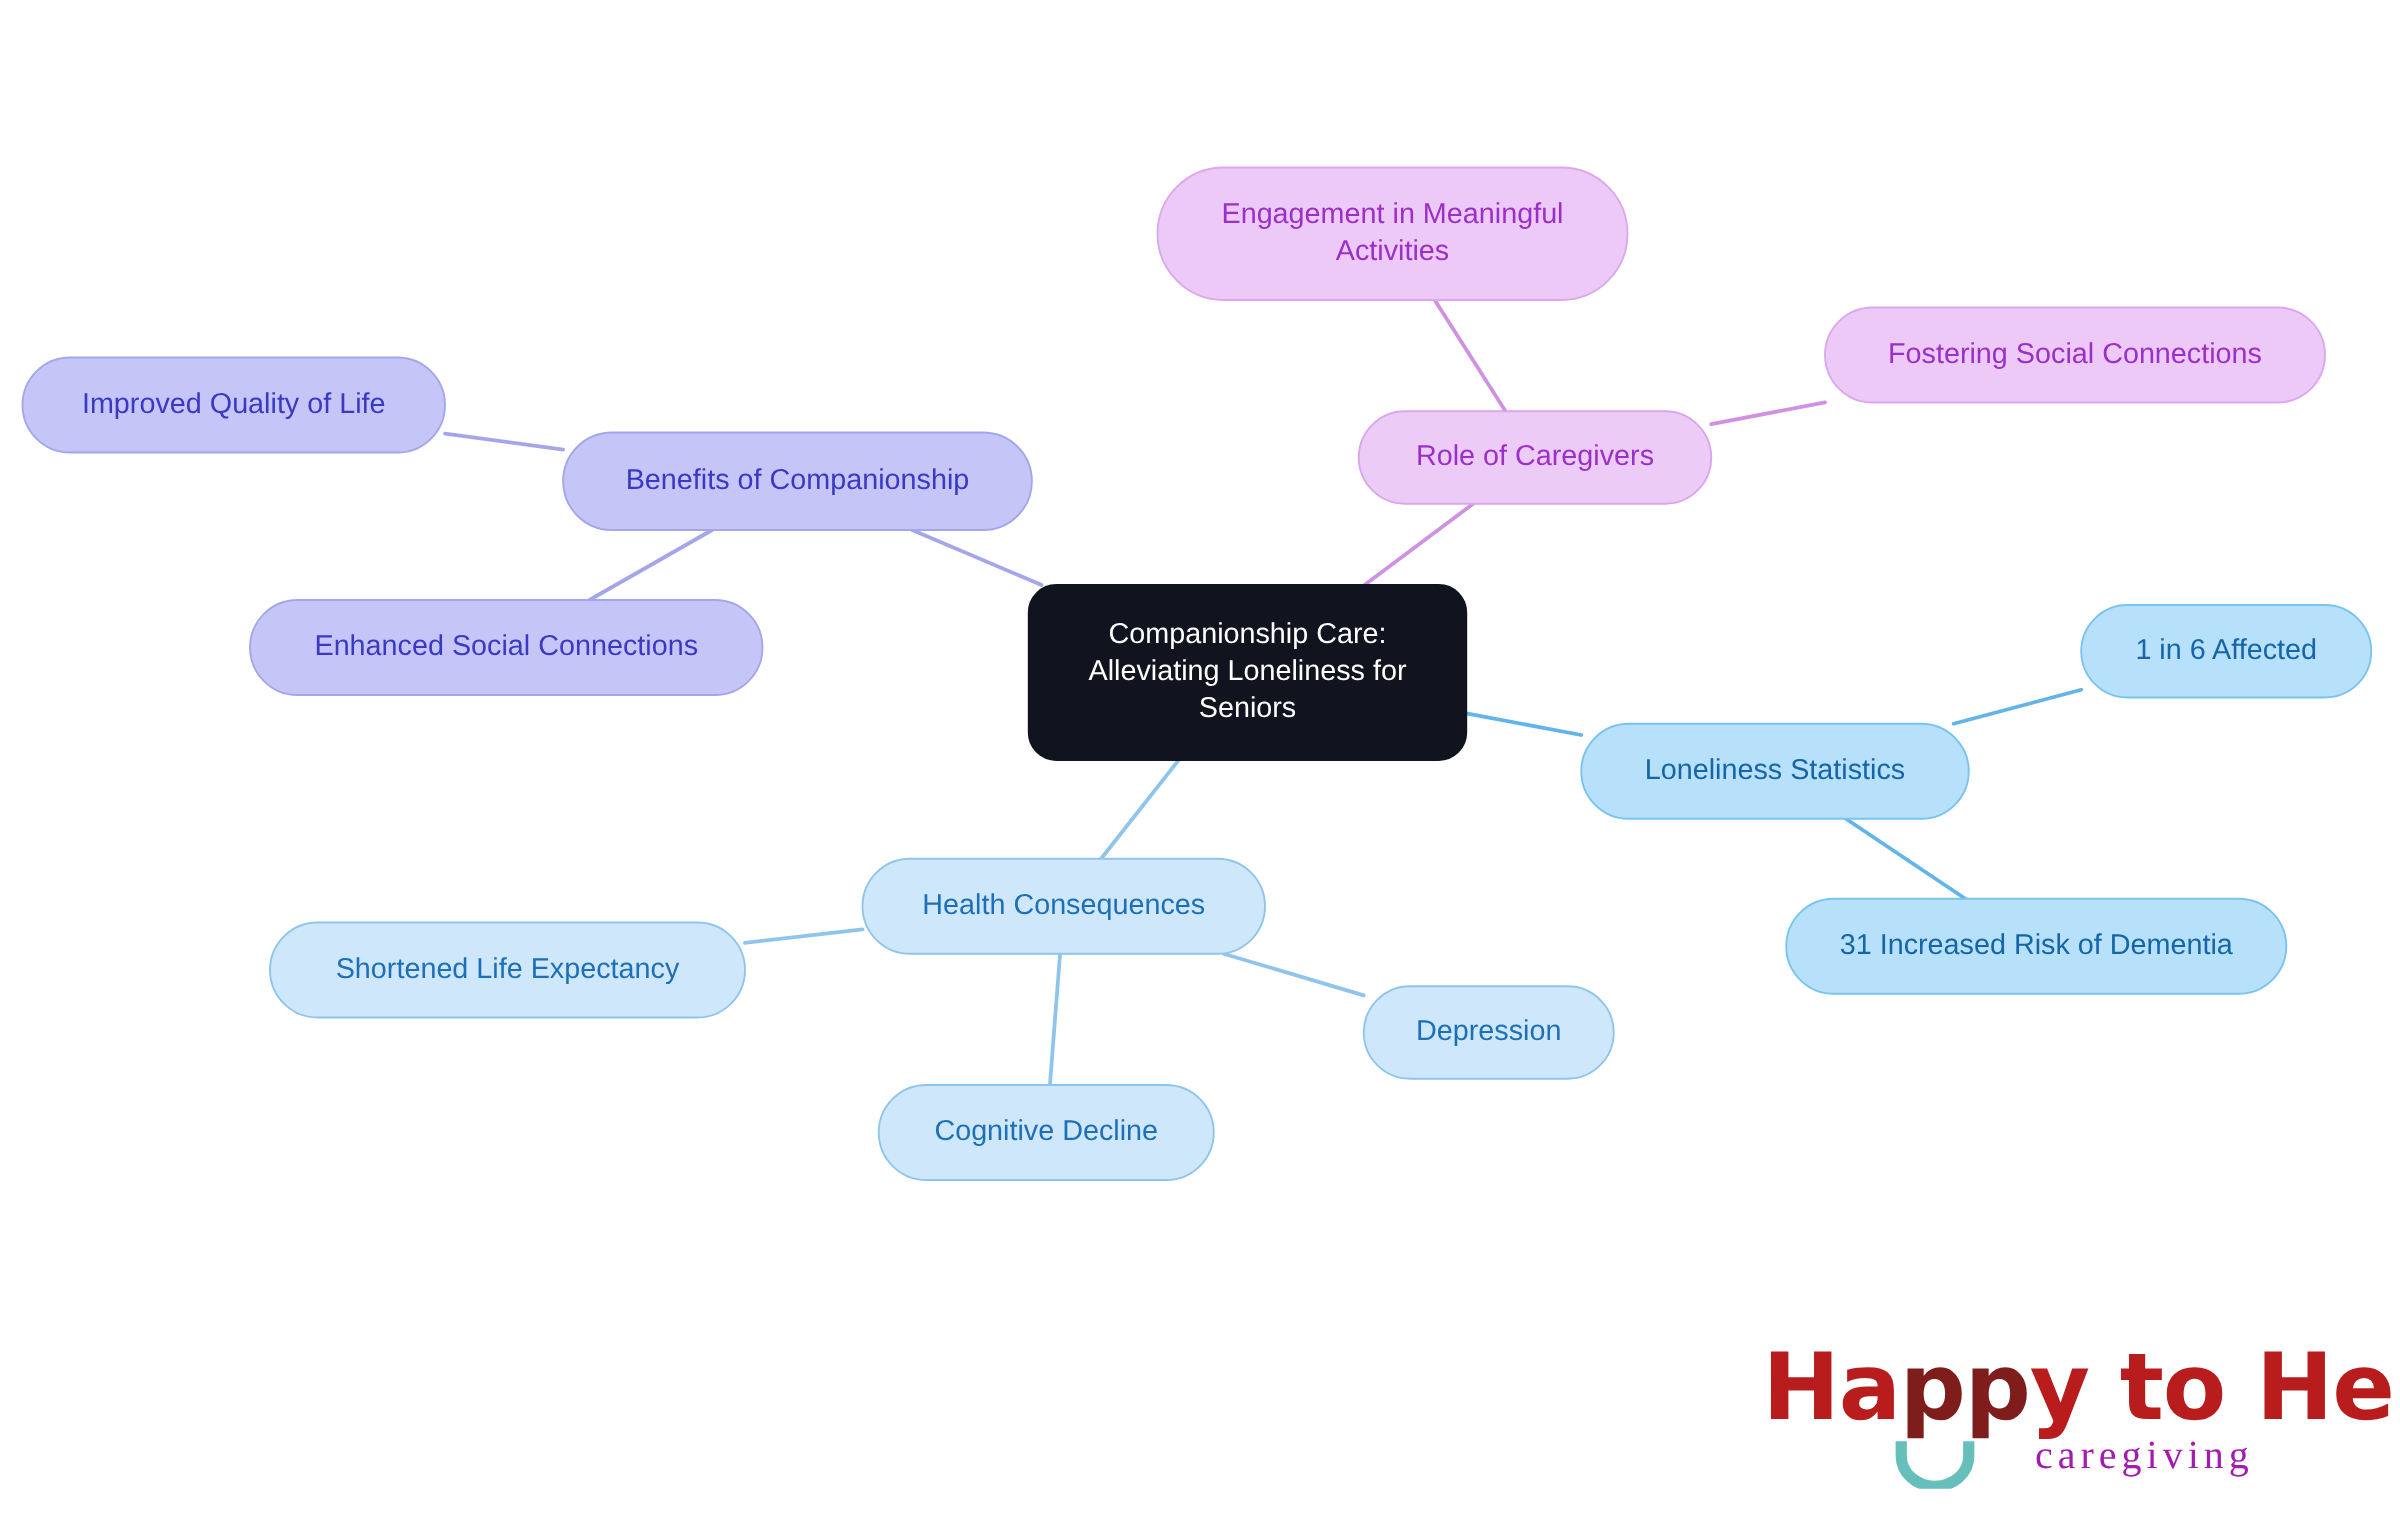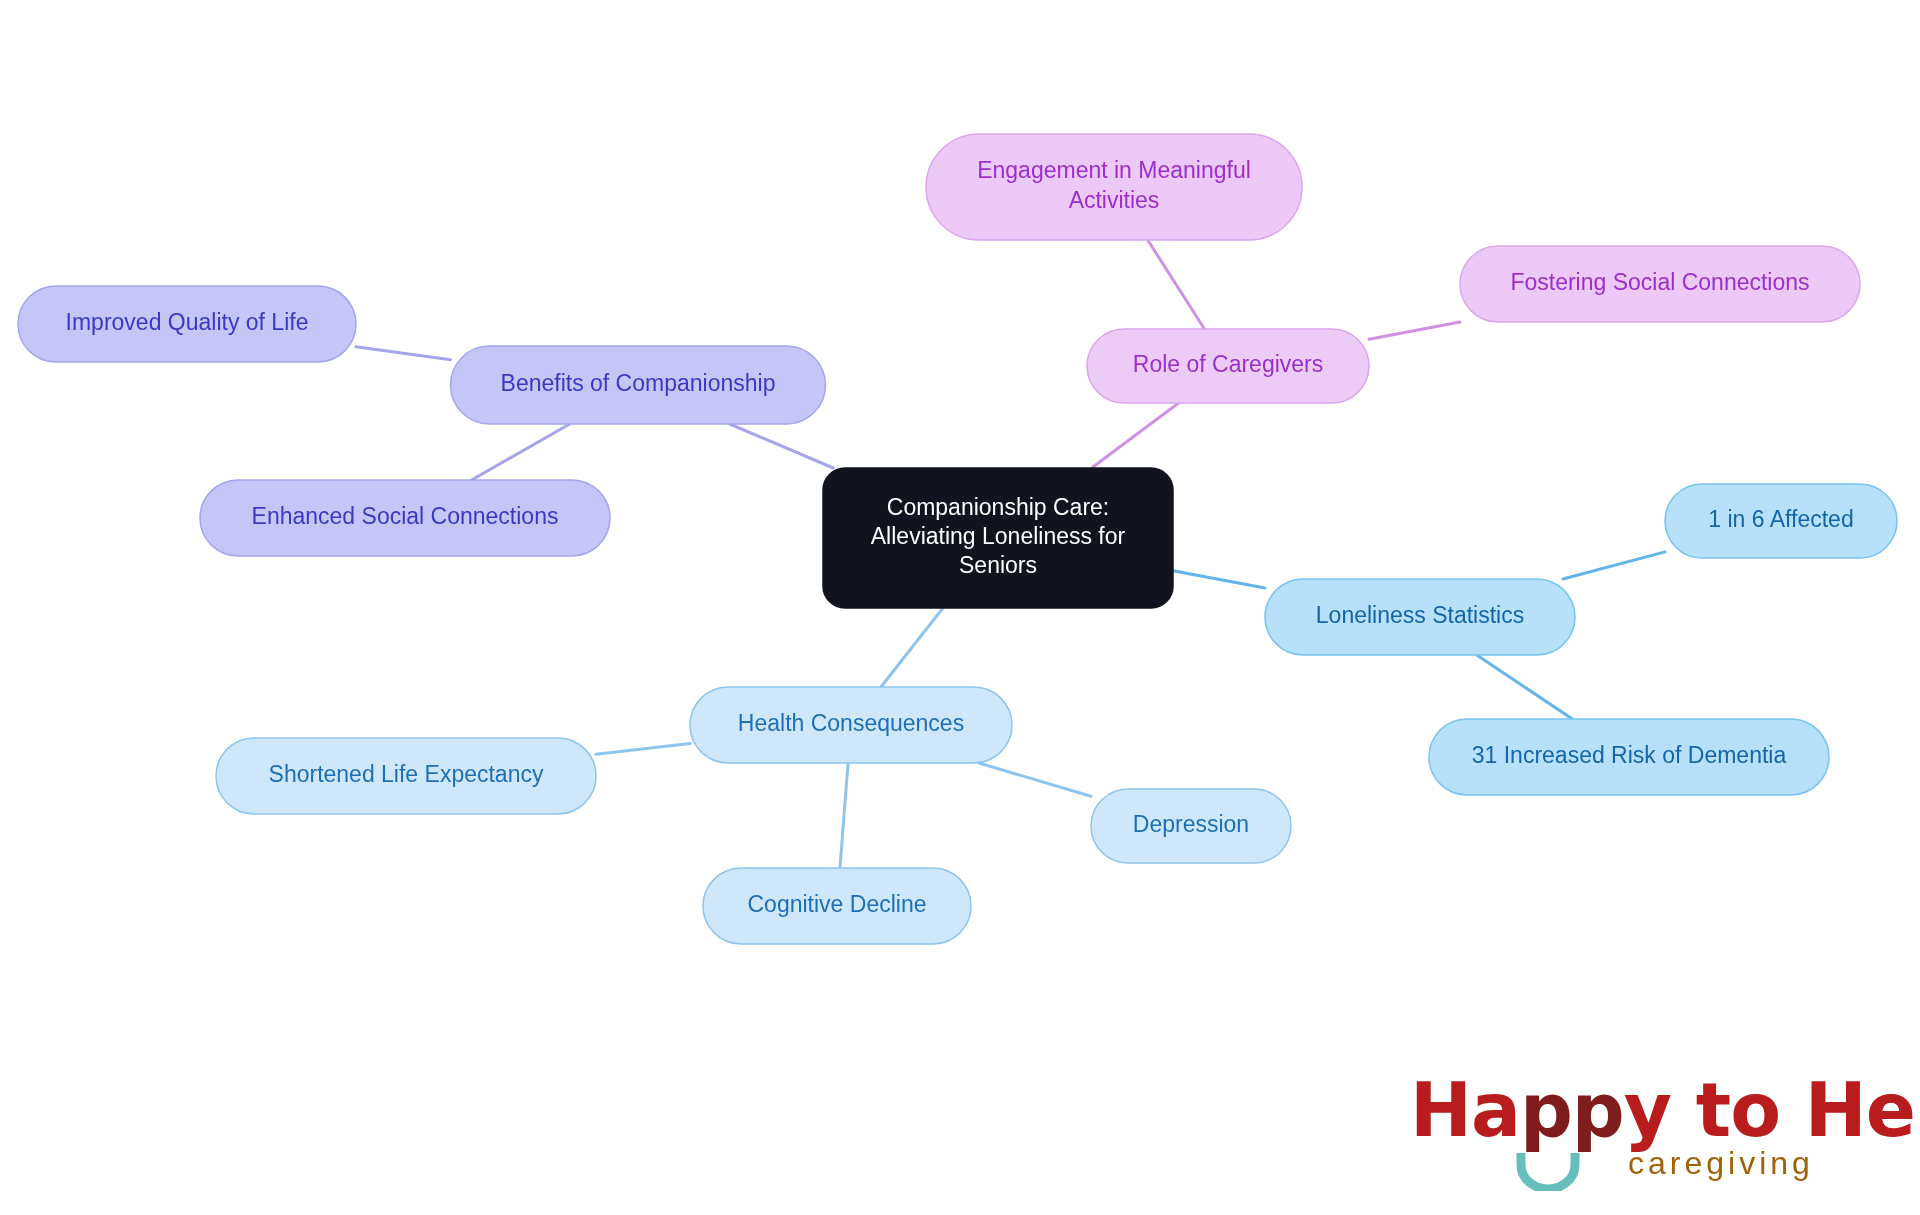--- a/index.html
+++ b/index.html
@@ -64,24 +64,24 @@
     left: 0;
     top: 0;
     white-space: nowrap;
   }
   .logo-coral { color: #b91c1c; }
   .logo-teal  { color: #7f1d1d; margin-top: 32px; }
   .logo-sub {
     position: absolute;
     left: 218px;
     top: 72px;
-    font-family: Liberation Sans, sans-serif;
+    font-family: Liberation Serif, serif;
     font-size: 32px;
     letter-spacing: 4px;
-    color: #a16207;
+    color: #a21caf;
     white-space: nowrap;
   }
   #logo-smile {
     position: absolute;
     left: 105px;
     top: 76px;
     width: 66px;
     height: 42px;
   }
 </style>

